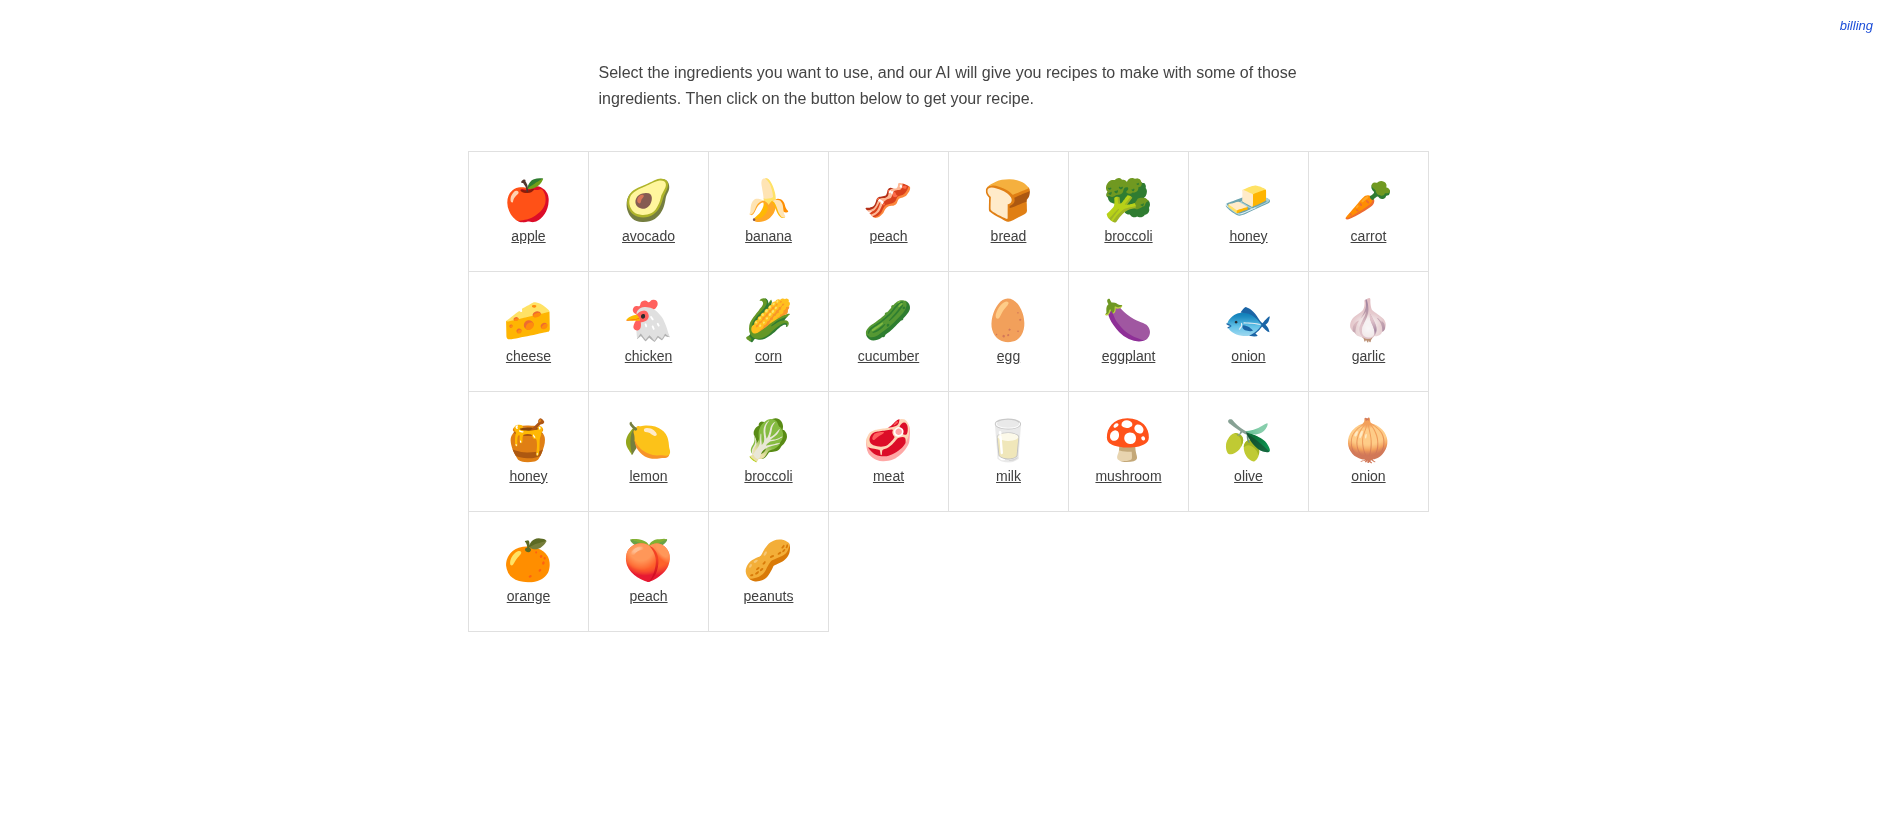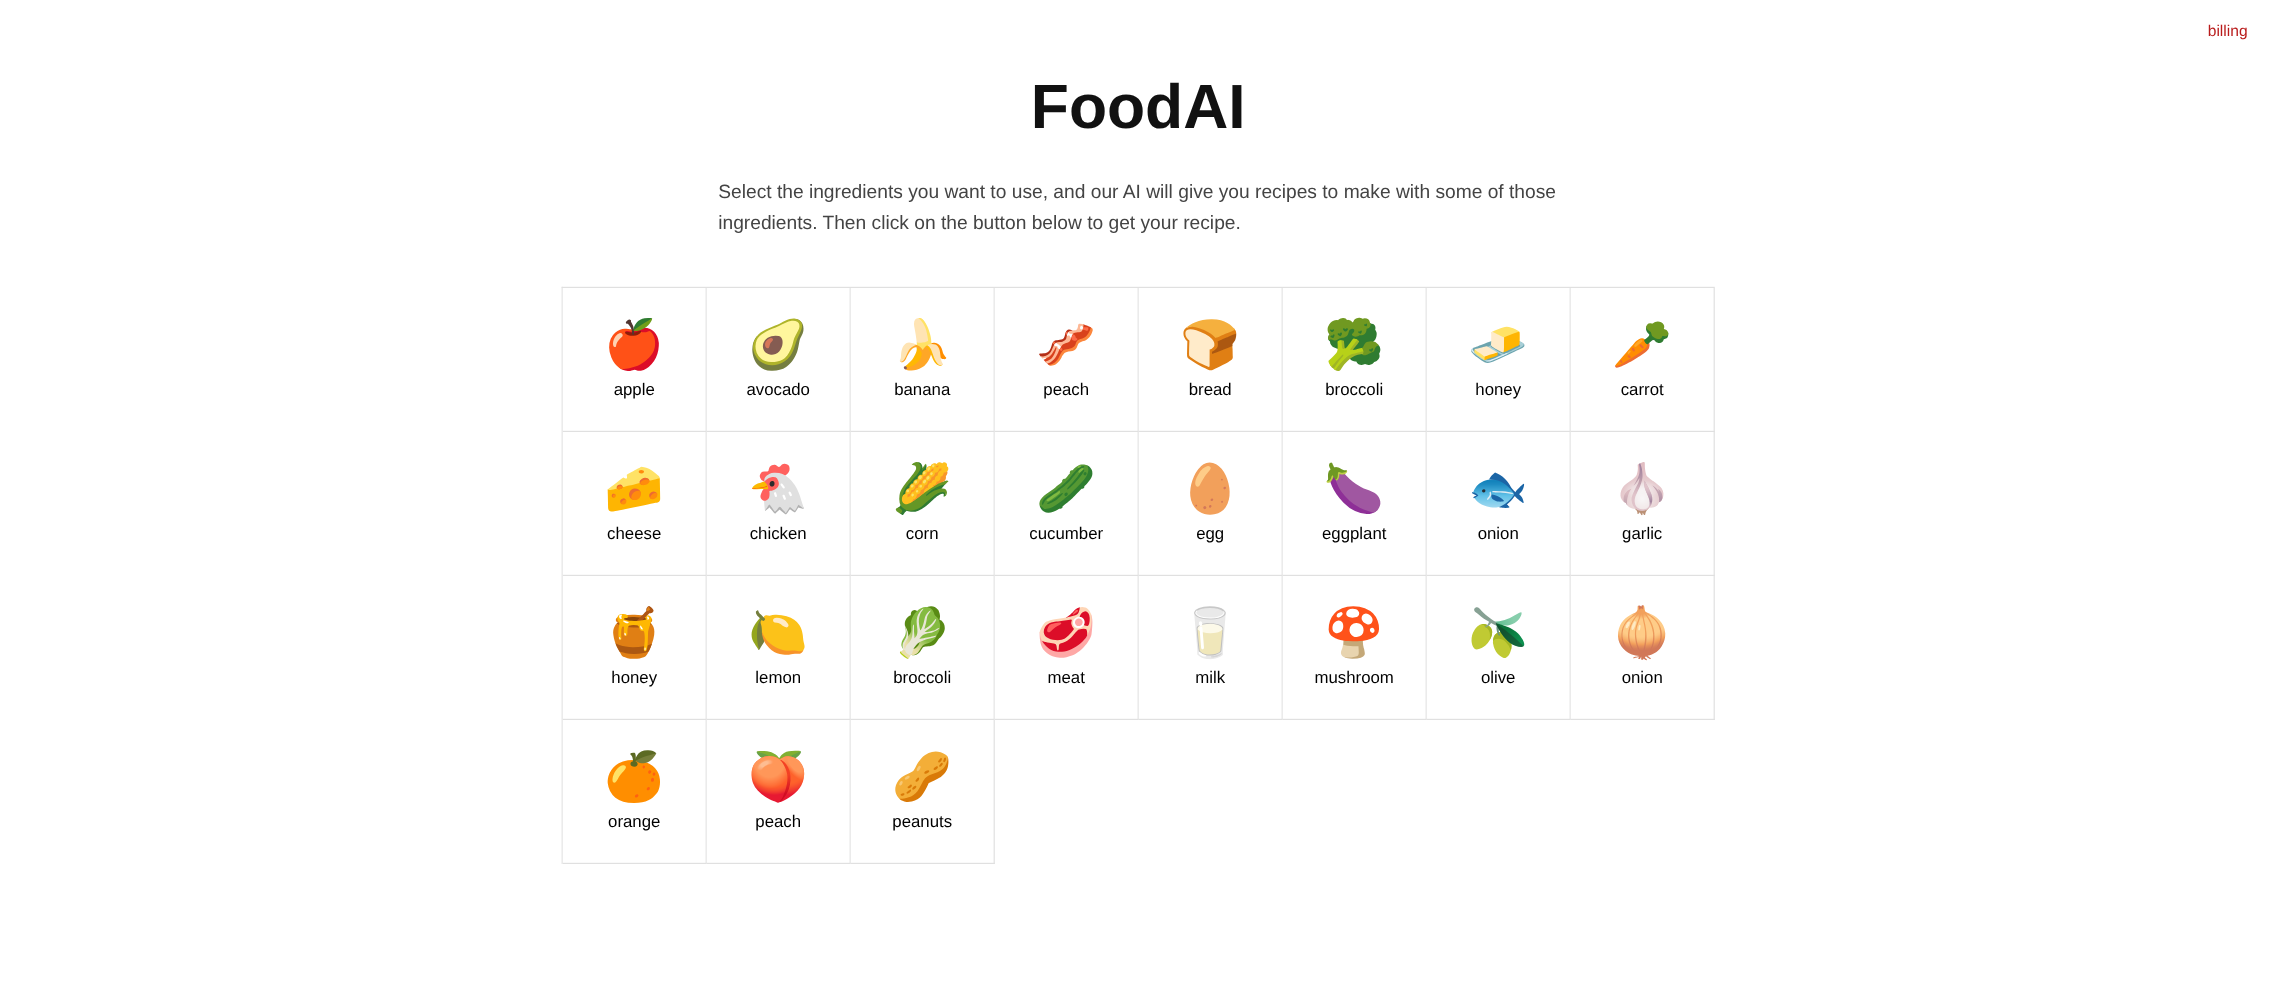--- a/index.html
+++ b/index.html
@@ -8,22 +8,23 @@
       background: #fff;
       color: #222;
       min-height: 822px;
       position: relative;
     }
     .billing-link {
       position: absolute;
       top: 18px;
       right: 24px;
       font-size: 13px;
-      color: #b91c1c;
+      color: #1d4ed8;
       cursor: pointer;
+      font-style: italic;
     }
     .main-content {
       display: flex;
       flex-direction: column;
       align-items: center;
       padding-top: 60px;
     }
     .page-title {
       font-size: 52px;
       font-weight: 700;
@@ -58,31 +59,31 @@
       background: #fff;
       transition: background 0.15s;
       gap: 8px;
     }
     .ingredient-emoji {
       font-size: 40px;
       line-height: 1;
     }
     .ingredient-label {
       font-size: 14px;
-      color: #000000;
+      color: #404040;
       font-weight: 400;
+      text-decoration: underline;
     }
   </style>
 </head>
 <body>
 
 <span class="billing-link">billing</span>
 
 <div class="main-content">
-  <h1 class="page-title">FoodAI</h1>
   <p class="subtitle">Select the ingredients you want to use, and our AI will give you recipes to make with some of those ingredients. Then click on the button below to get your recipe.</p>
 
   <div class="ingredients-grid" id="grid">
   <div class="ingredient-card">
         <span class="ingredient-emoji">🍎</span>
         <span class="ingredient-label">apple</span>
       </div>
       <div class="ingredient-card">
         <span class="ingredient-emoji">🥑</span>
         <span class="ingredient-label">avocado</span>

